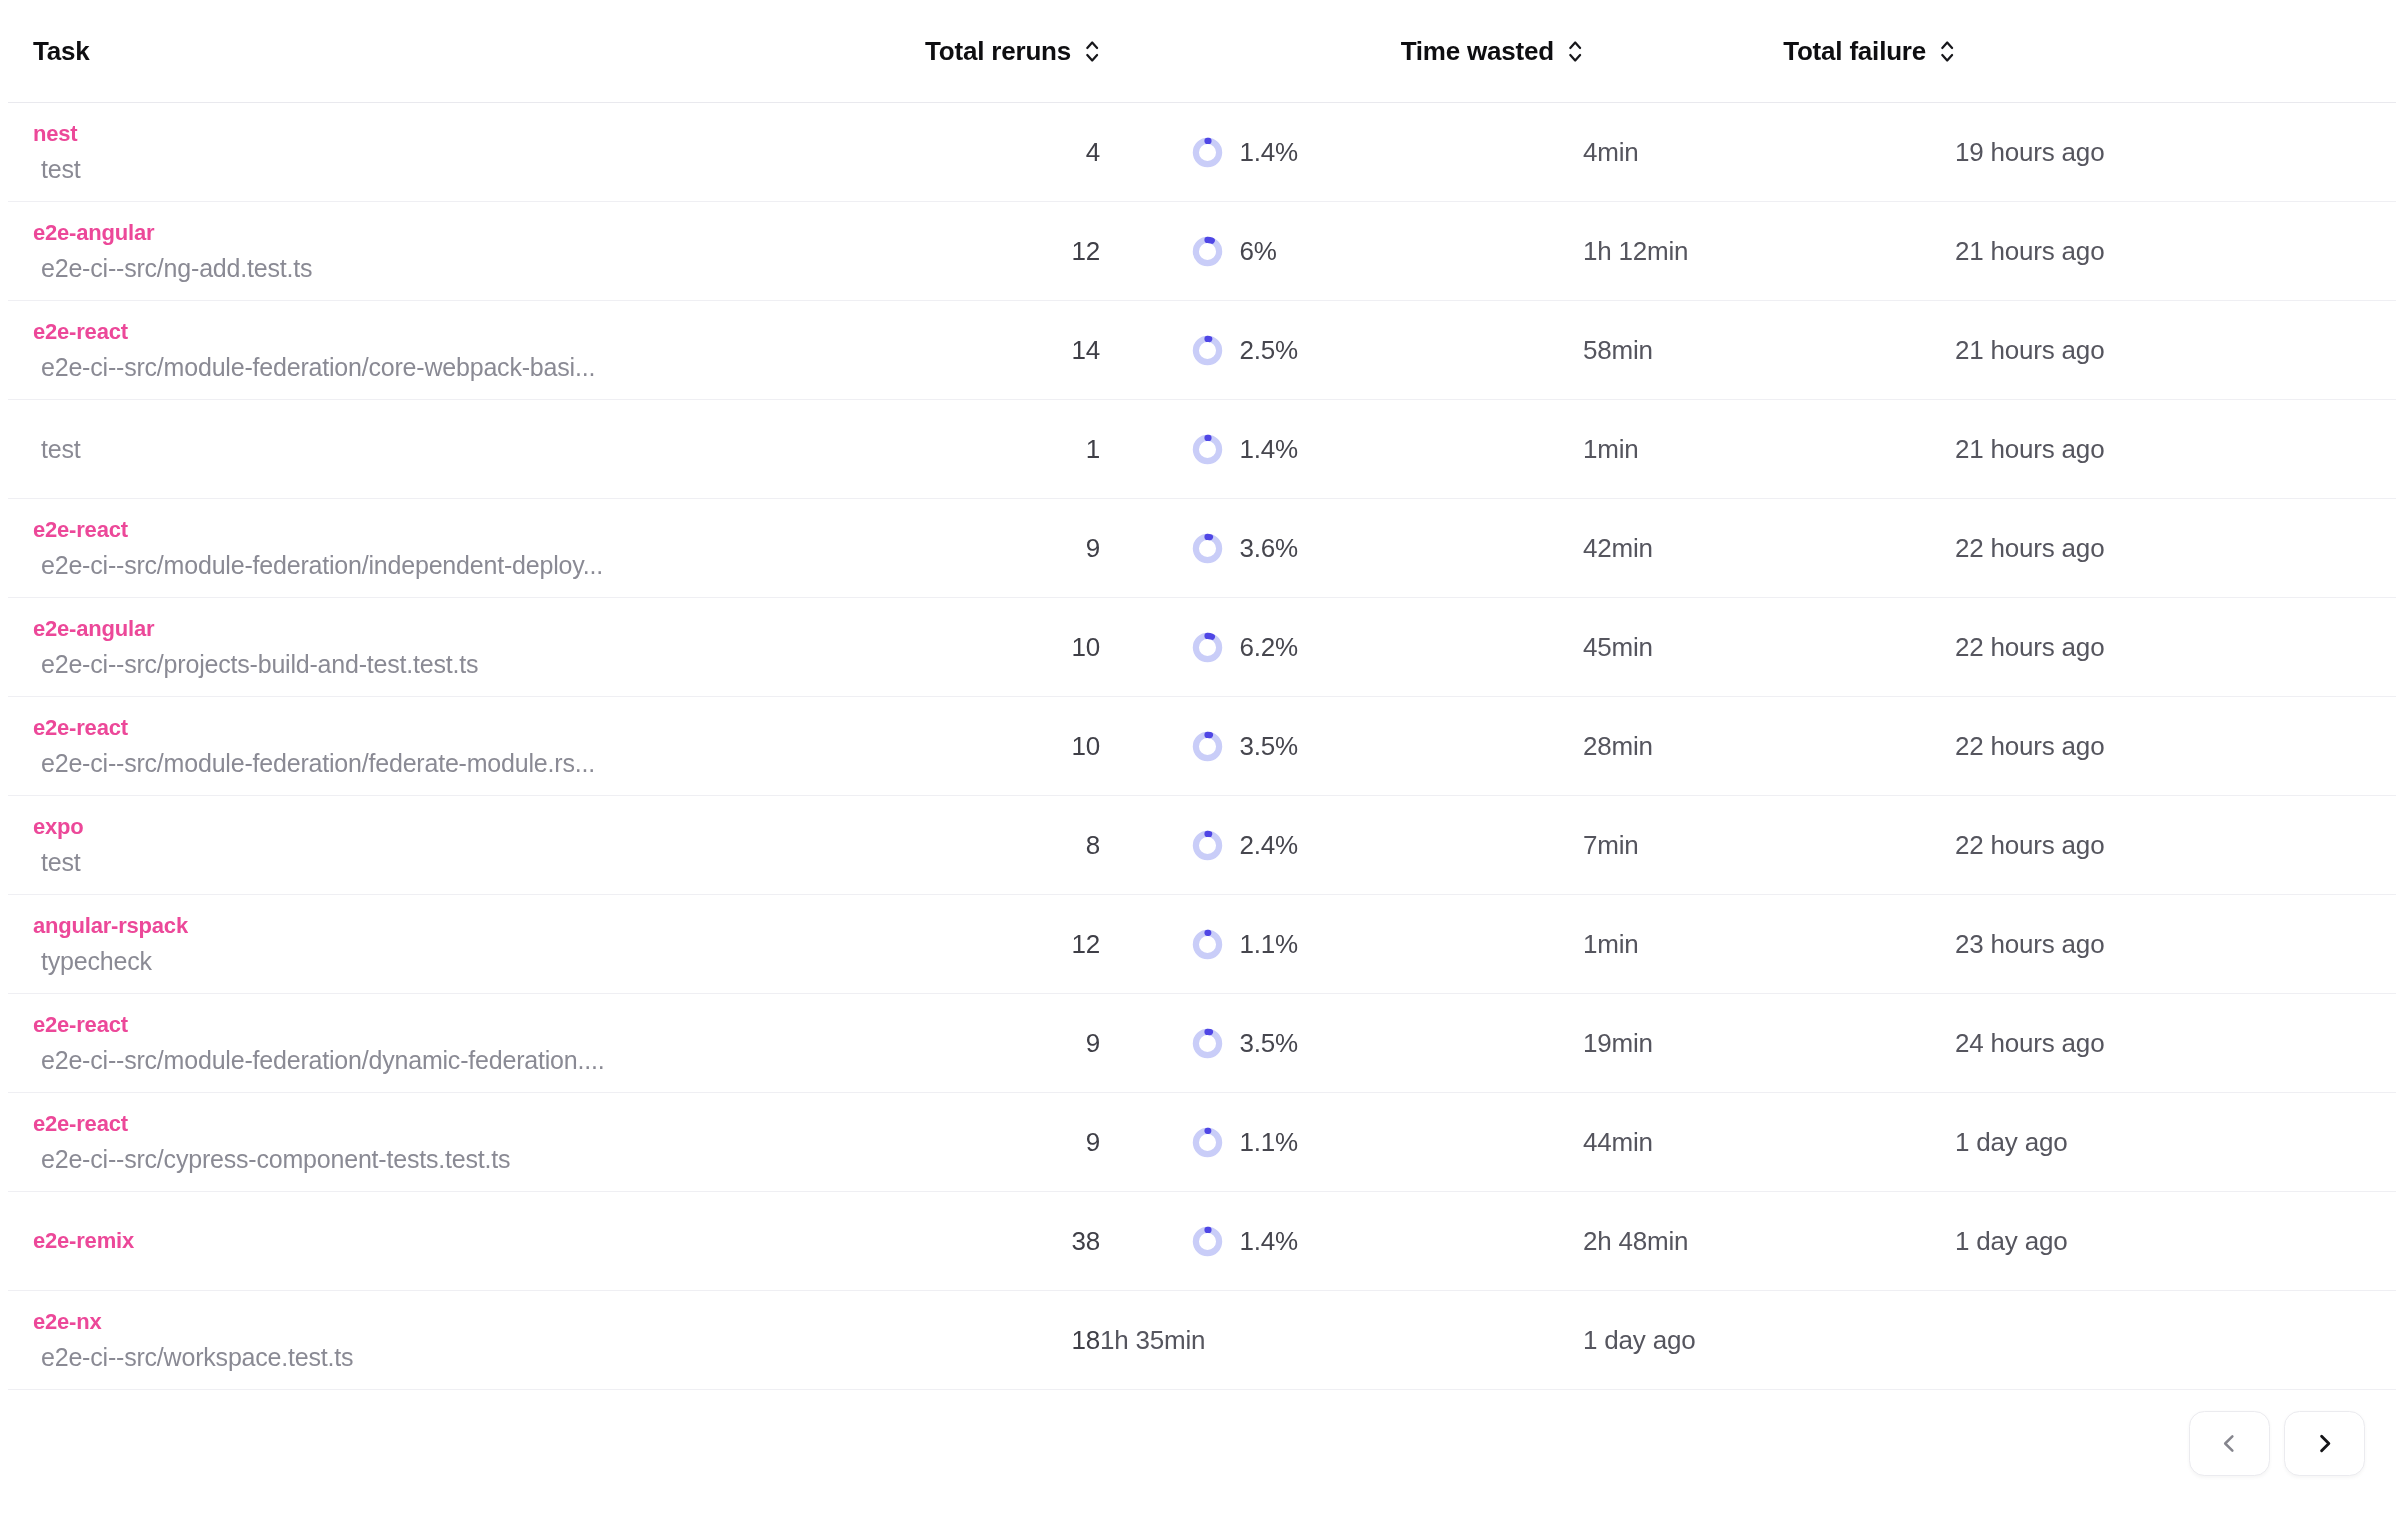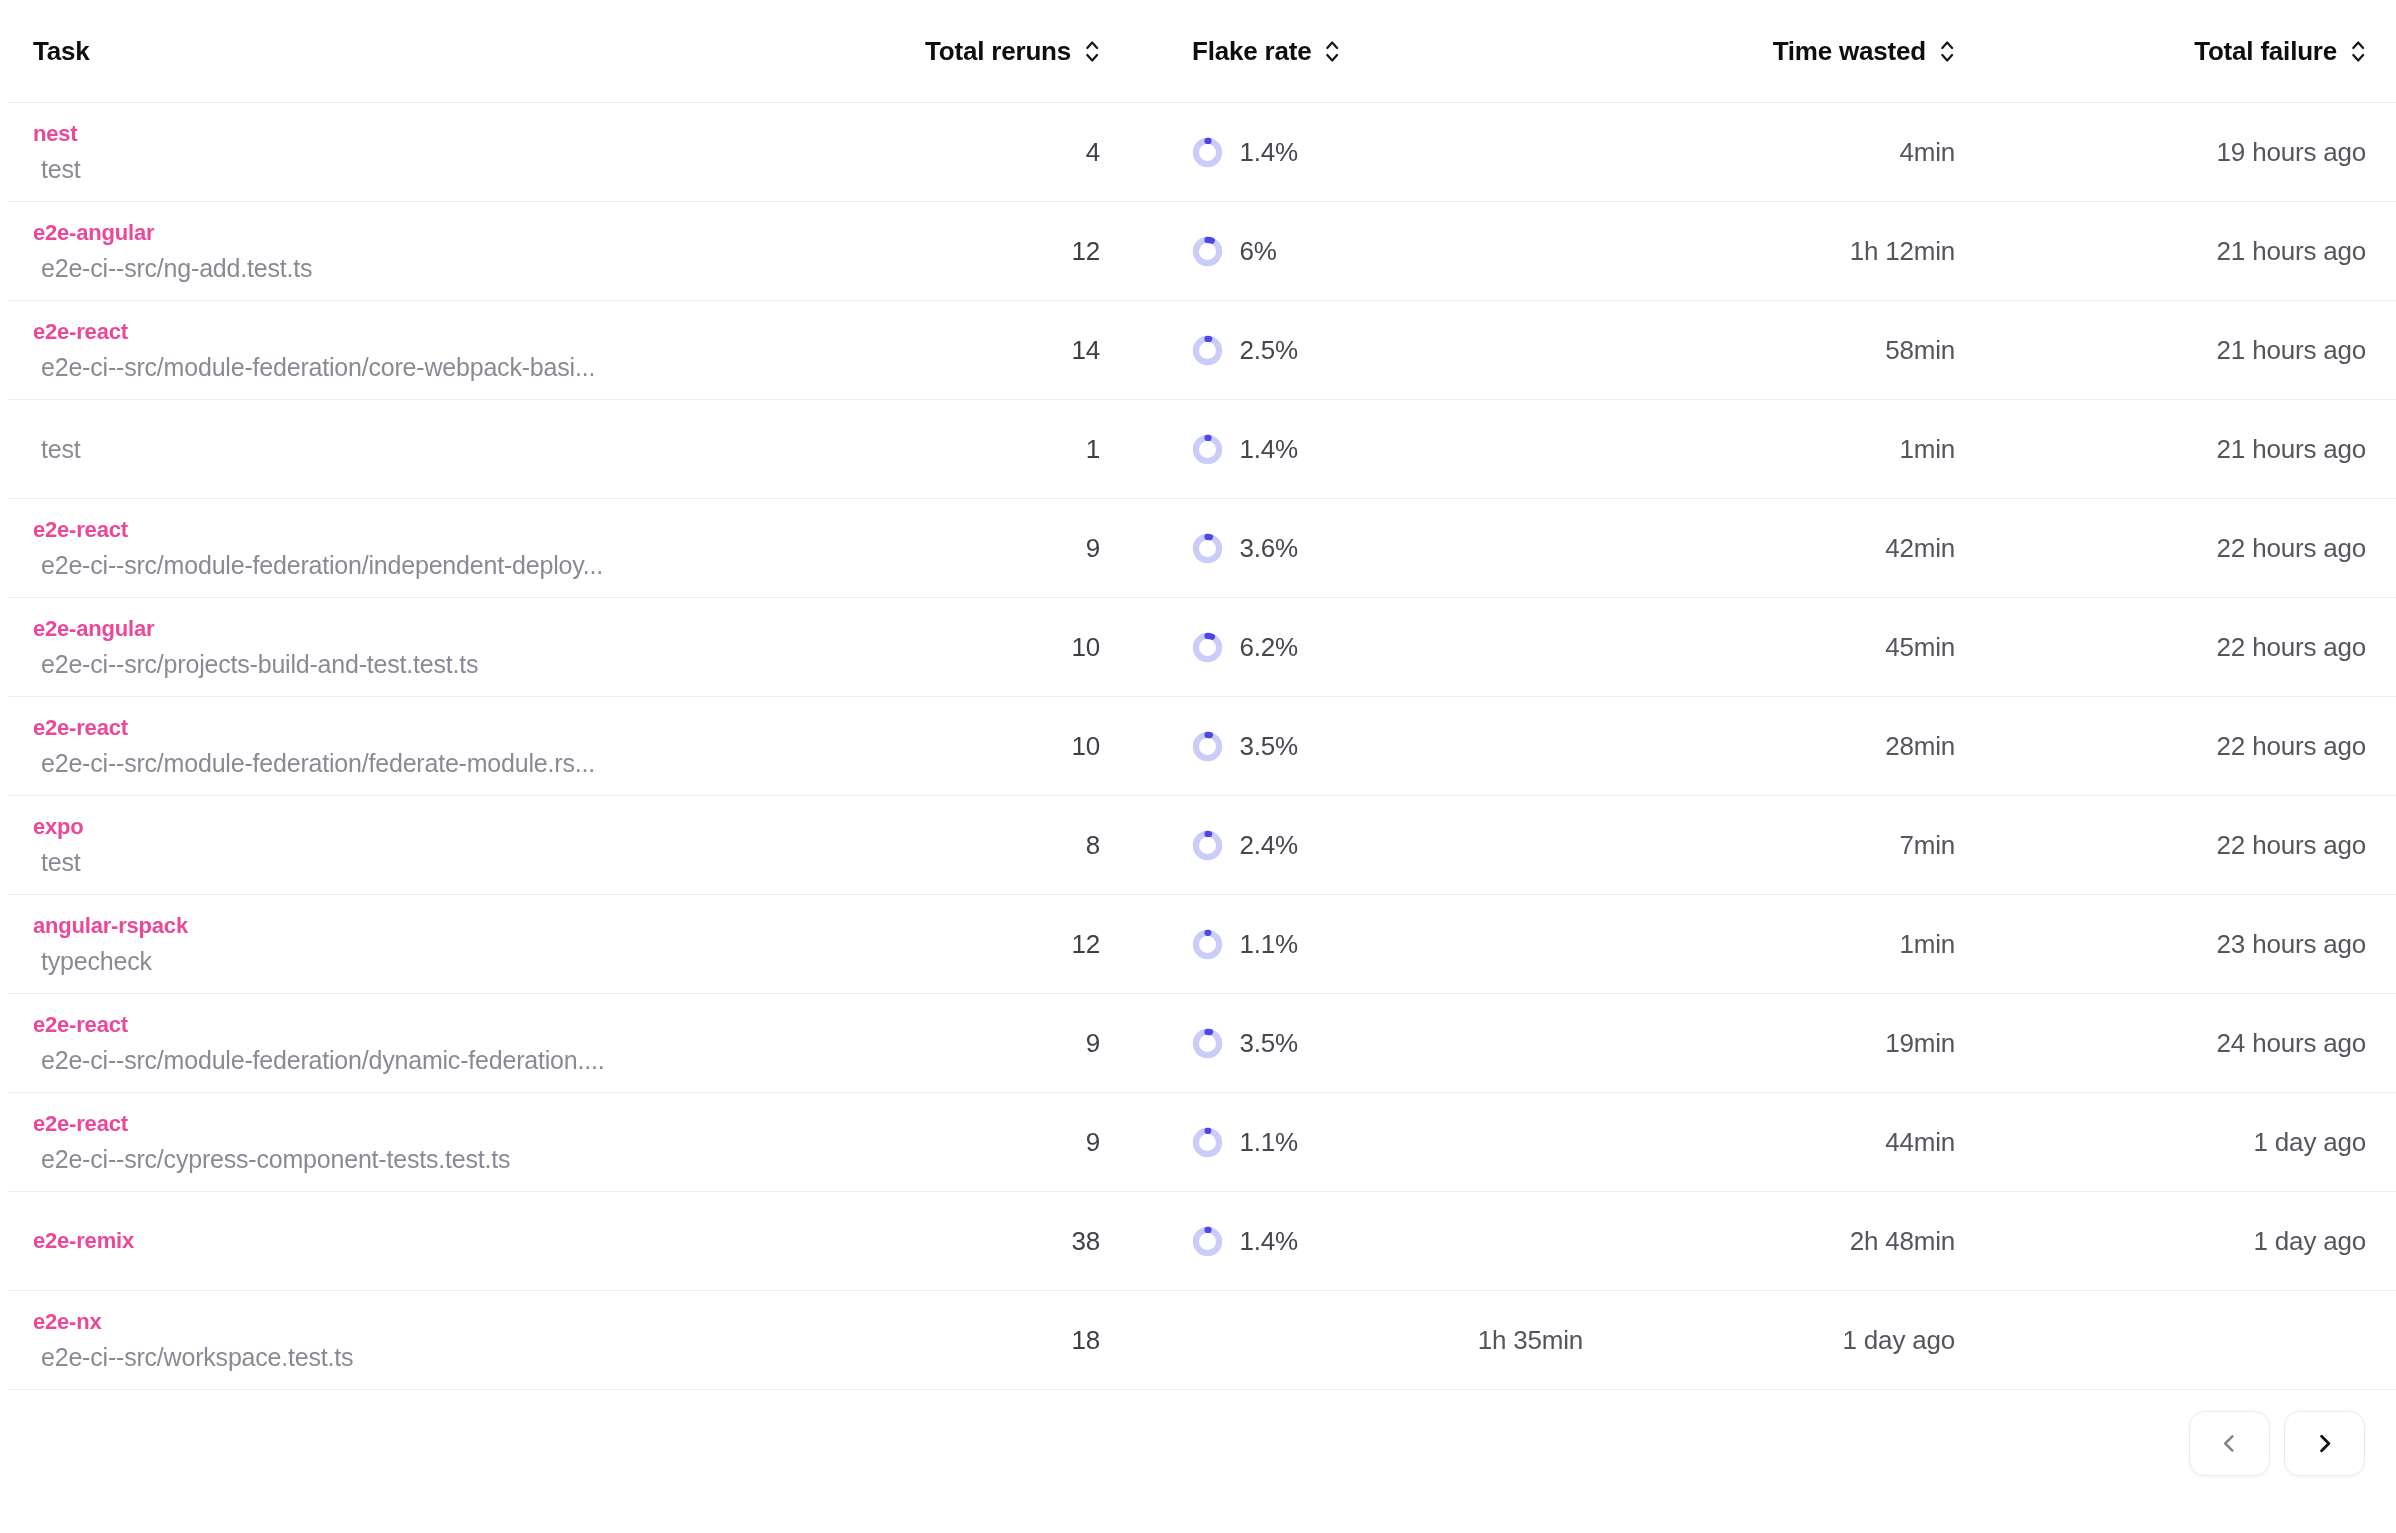--- a/index.html
+++ b/index.html
@@ -83,21 +83,20 @@
     align-items: center;
     padding-left: 92px;
     gap: 16.4px;
   }
   .flake-label {
     font-size: 26px;
     color: #46464e;
   }
   .c-time, .c-last {
     display: flex;
-    justify-content: flex-end;
     font-size: 26px;
     color: #55555e;
     white-space: nowrap;
   }
   .pagination {
     display: flex;
     justify-content: flex-end;
     gap: 14.5px;
     padding-right: 39px;
     margin-top: 21px;
@@ -123,27 +122,20 @@
 <div class="page">
 
   <div class="flaky-table">
 
     <div class="trow thead">
       <div class="th">
         <span>Task</span>
       </div>
       <div class="th right">
         <span>Total reruns</span>
-        <svg class="sort-icon" width="16.4" height="25" viewBox="0 0 17 26" fill="none">
-          <path d="M3.4 9.4 L8.5 3.6 L13.6 9.4" stroke="#17171b" stroke-width="2.3" stroke-linecap="round" stroke-linejoin="round"></path>
-          <path d="M3.4 16.6 L8.5 22.4 L13.6 16.6" stroke="#17171b" stroke-width="2.3" stroke-linecap="round" stroke-linejoin="round"></path>
-        </svg>
-      </div>
-      <div class="th flake-h">
-        <span>Flake rate</span>
         <svg class="sort-icon" width="16.4" height="25" viewBox="0 0 17 26" fill="none">
           <path d="M3.4 9.4 L8.5 3.6 L13.6 9.4" stroke="#17171b" stroke-width="2.3" stroke-linecap="round" stroke-linejoin="round"></path>
           <path d="M3.4 16.6 L8.5 22.4 L13.6 16.6" stroke="#17171b" stroke-width="2.3" stroke-linecap="round" stroke-linejoin="round"></path>
         </svg>
       </div>
       <div class="th right">
         <span>Time wasted</span>
         <svg class="sort-icon" width="16.4" height="25" viewBox="0 0 17 26" fill="none">
           <path d="M3.4 9.4 L8.5 3.6 L13.6 9.4" stroke="#17171b" stroke-width="2.3" stroke-linecap="round" stroke-linejoin="round"></path>
           <path d="M3.4 16.6 L8.5 22.4 L13.6 16.6" stroke="#17171b" stroke-width="2.3" stroke-linecap="round" stroke-linejoin="round"></path>

